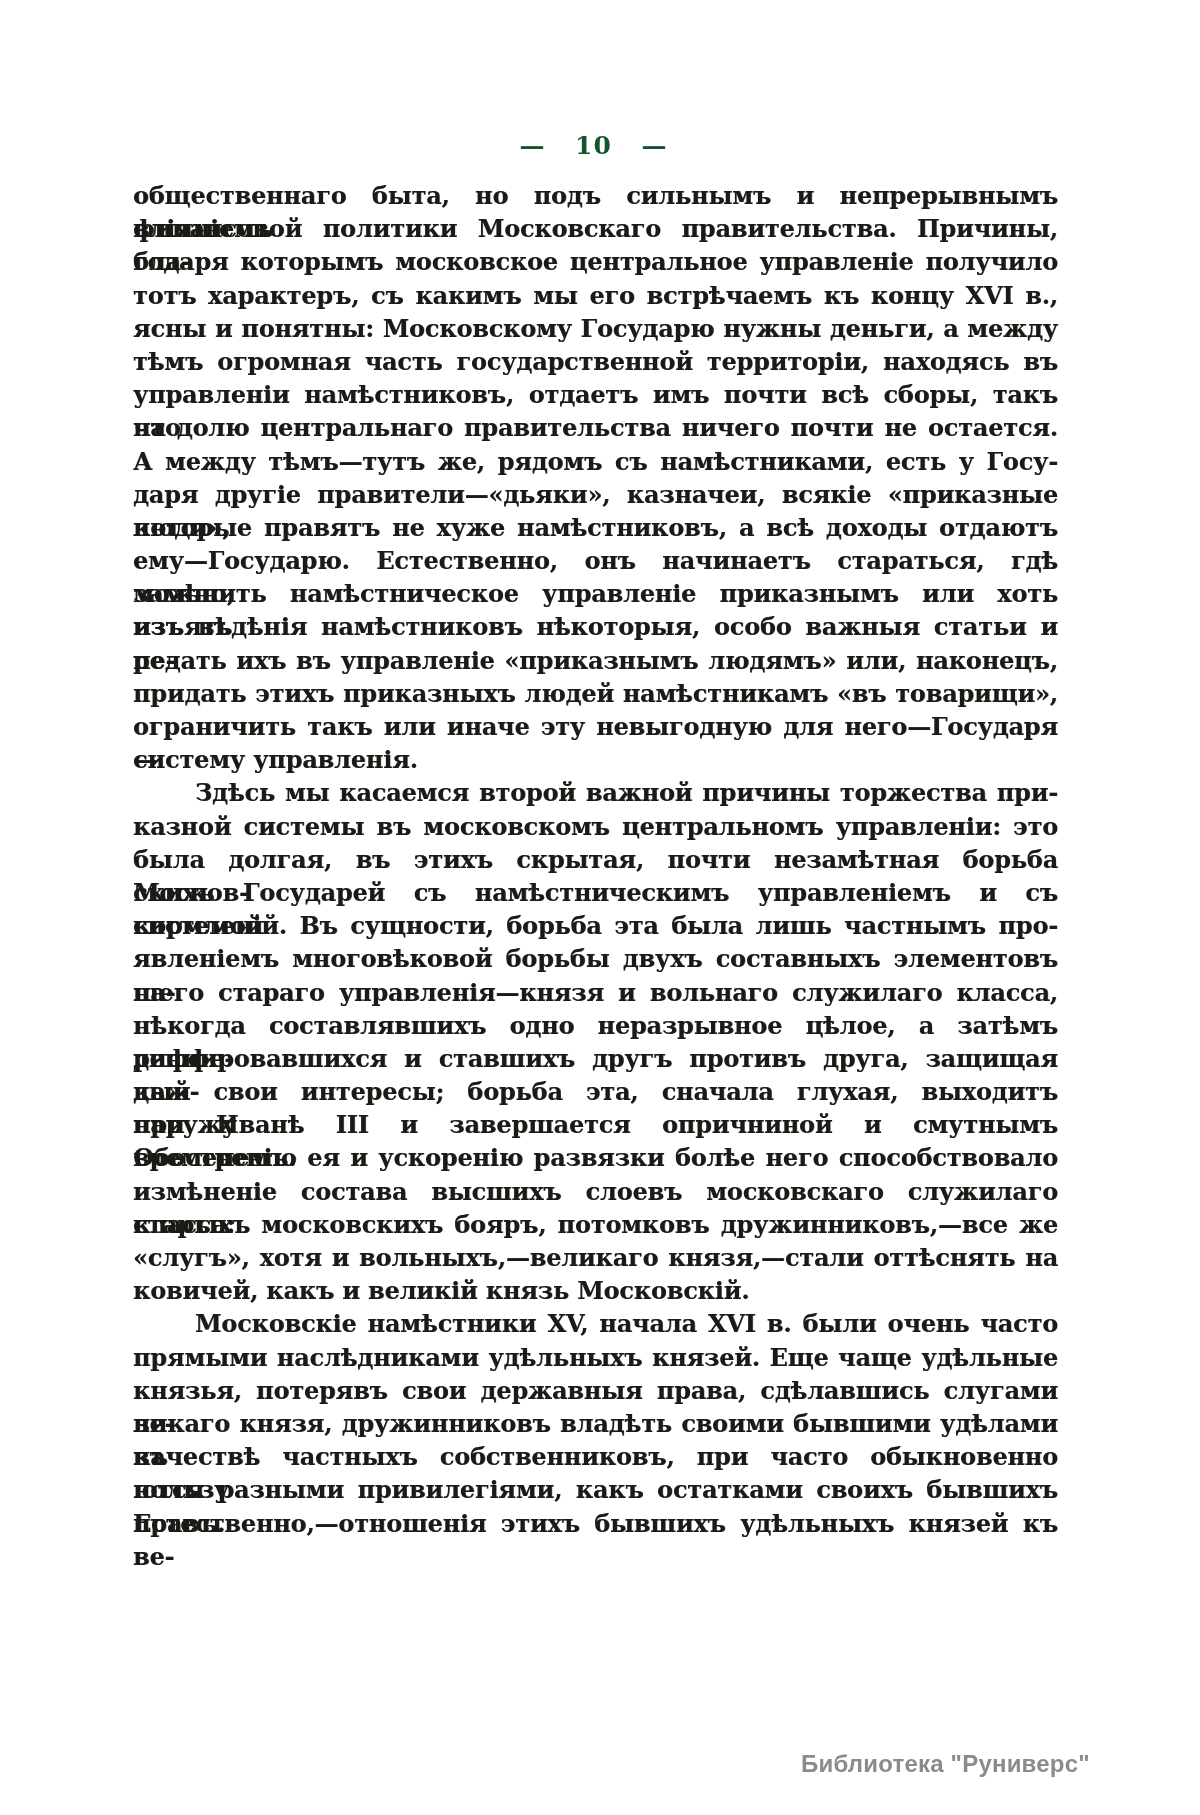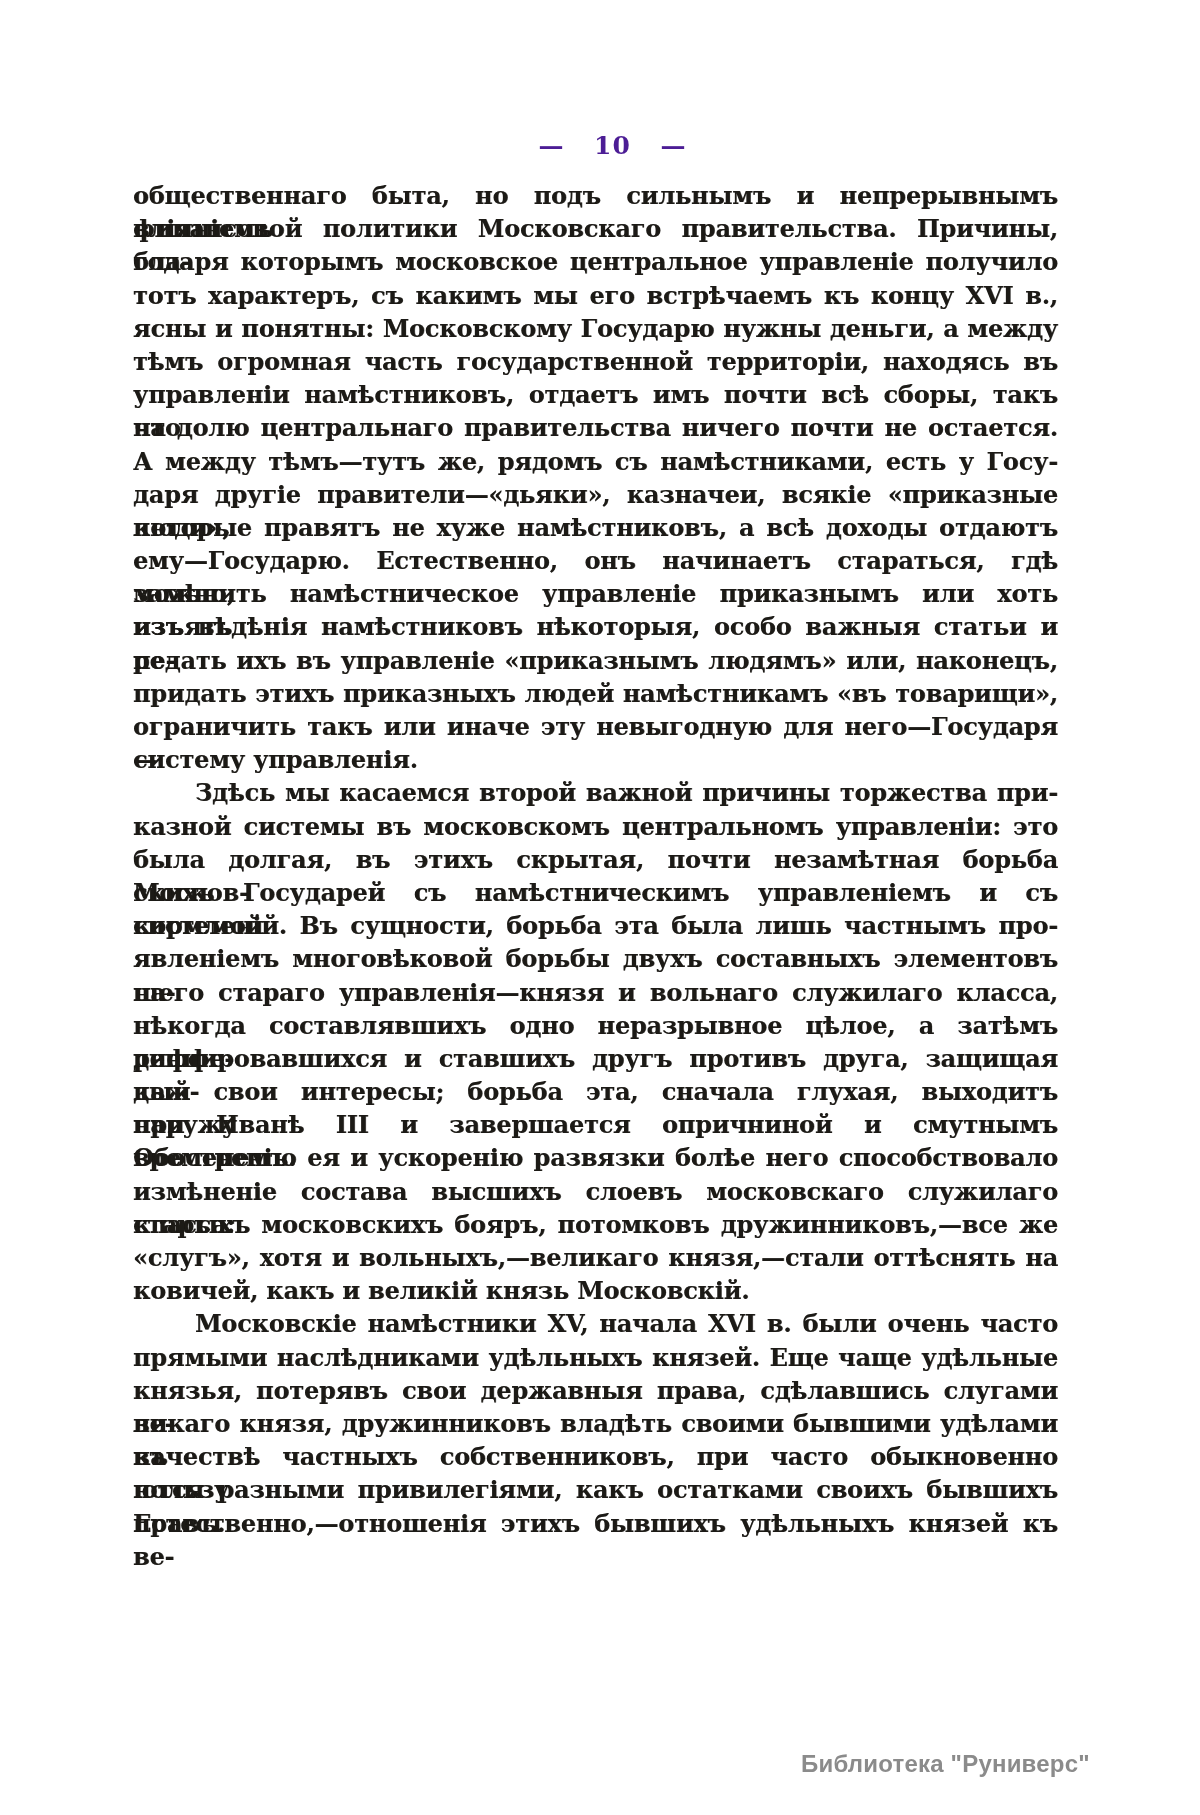--- a/index.html
+++ b/index.html
@@ -12,28 +12,28 @@
     width: 1200px;
     height: 1815px;
     background: #ffffff;
     overflow: hidden;
     font-family: "DejaVu Serif", serif;
     color: #1c1a16;
   }
   .pagenum {
     position: absolute;
     top: 131px;
-    left: 150px;
+    left: 131px;
     width: 925px;
     text-align: center;
     font-size: 25px;
     font-weight: bold;
     word-spacing: 20px;
     letter-spacing: 1px;
-    color: #4c1d95;
+    color: #14532d;
   }
   .textblock {
     position: absolute;
     left: 133px;
     top: 179px;
     width: 925px;
   }
   .line {
     height: 33.2px;
     line-height: 33.2px;

